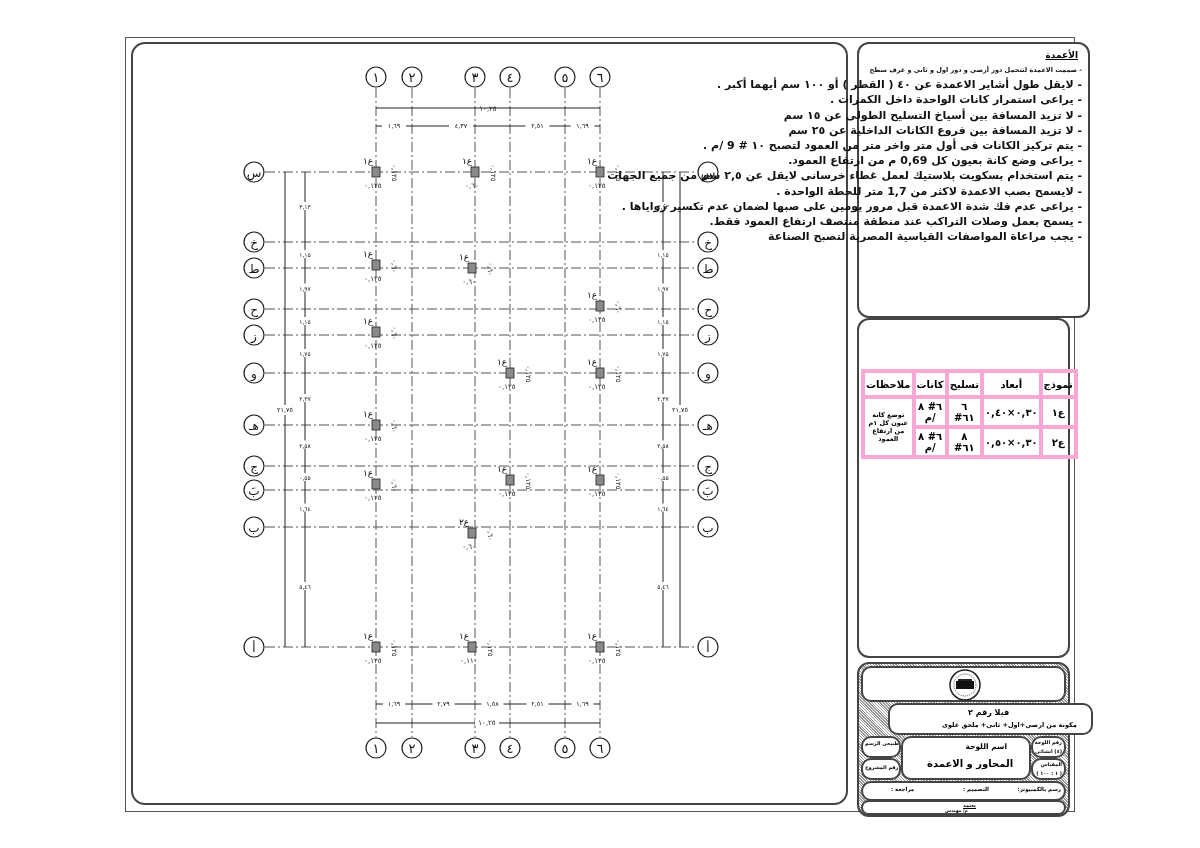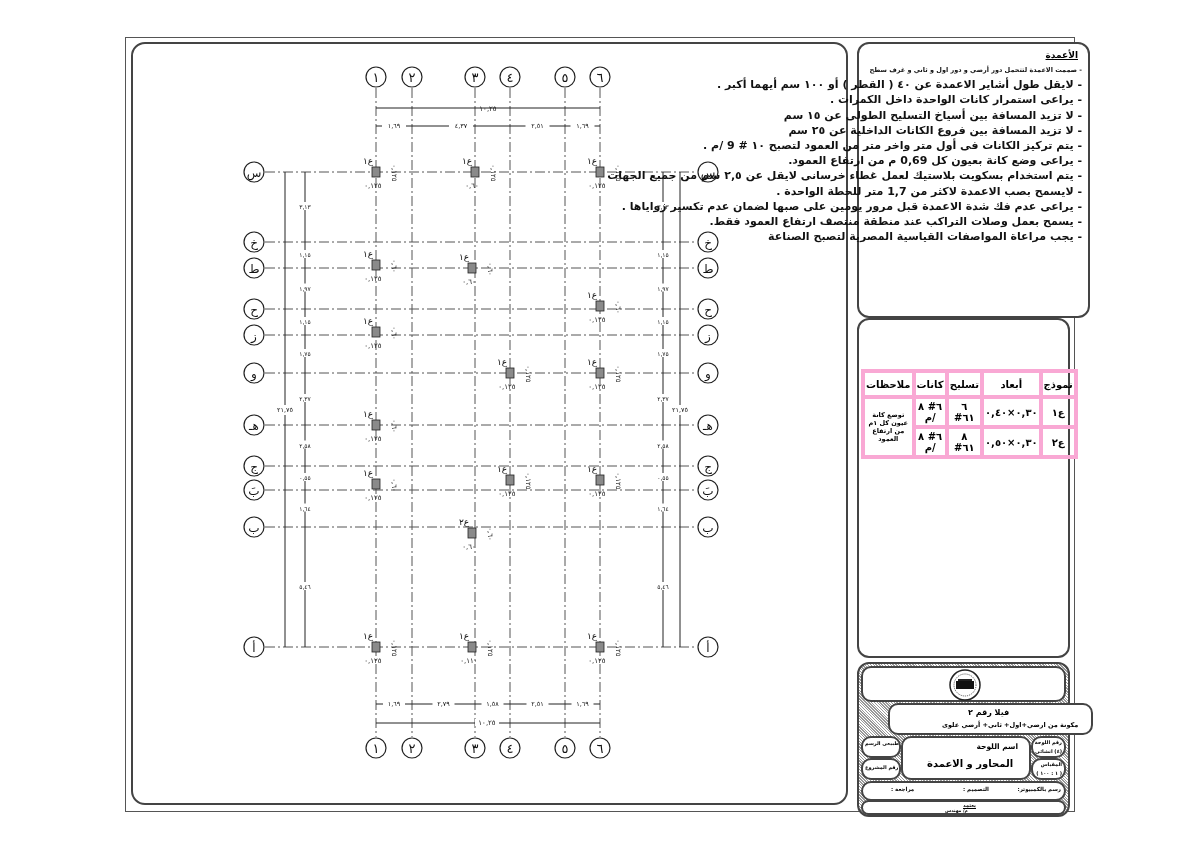--- a/index.html
+++ b/index.html
@@ -310,30 +310,30 @@
   <div class="tb-row" style="left:2px;top:2px;width:205px;height:36px;">
     <svg width="36" height="32" style="position:absolute;left:84px;top:1px" viewBox="0 0 36 32">
       <circle cx="18" cy="16" r="15" fill="#fff" stroke="#222" stroke-width="1.5"></circle>
       <circle cx="18" cy="16" r="11" fill="none" stroke="#222" stroke-width="0.8" stroke-dasharray="1 1"></circle>
       <rect x="9" y="12" width="18" height="8" fill="#111"></rect>
       <rect x="11" y="10" width="14" height="2" fill="#222"></rect>
     </svg>
   </div>
   <div class="tb-row" style="left:2px;top:39px;width:205px;height:32px;margin-left:27px;">
     <div class="tb-text tb-big" style="left:78px;top:3px;font-size:8px">فيلا رقم ٢</div>
-    <div class="tb-text" style="left:52px;top:16px;font-size:6.5px">مكونة من ارضي+اول+ ثاني+ أرضي علوى</div>
+    <div class="tb-text" style="left:52px;top:16px;font-size:6.5px">مكونة من ارضي+اول+ ثاني+ ملحق علوى</div>
   </div>
   <div class="tb-row" style="left:2px;top:72px;width:40px;height:22px;">
     <div class="tb-text" style="left:2px;top:2px;font-size:5px">طبيعى الرسم</div>
   </div>
   <div class="tb-row" style="left:2px;top:94px;width:40px;height:22px;">
     <div class="tb-text" style="left:2px;top:4px;font-size:5px">رقم المشروع</div>
   </div>
   <div class="tb-row" style="left:42px;top:72px;width:130px;height:44px;">
-    <div class="tb-text" style="right:11px;top:4px;font-size:7.5px">اسم اللوحة</div>
+    <div class="tb-text" style="right:22px;top:4px;font-size:7.5px">اسم اللوحة</div>
     <div class="tb-text tb-big" style="left:24px;top:20px">المحاور و الاعمدة</div>
   </div>
   <div class="tb-row" style="left:172px;top:72px;width:35px;height:22px;">
     <div class="tb-text" style="right:2px;top:1px;font-size:5px">رقم اللوحة</div>
     <div class="tb-text" style="right:2px;top:10px;font-size:5px">(٤) انشائى</div>
   </div>
   <div class="tb-row" style="left:172px;top:94px;width:35px;height:22px;">
     <div class="tb-text" style="right:2px;top:1px;font-size:5px">المقياس</div>
     <div class="tb-text" style="right:2px;top:10px;font-size:5px">( ١ : ١٠٠ )</div>
   </div>

